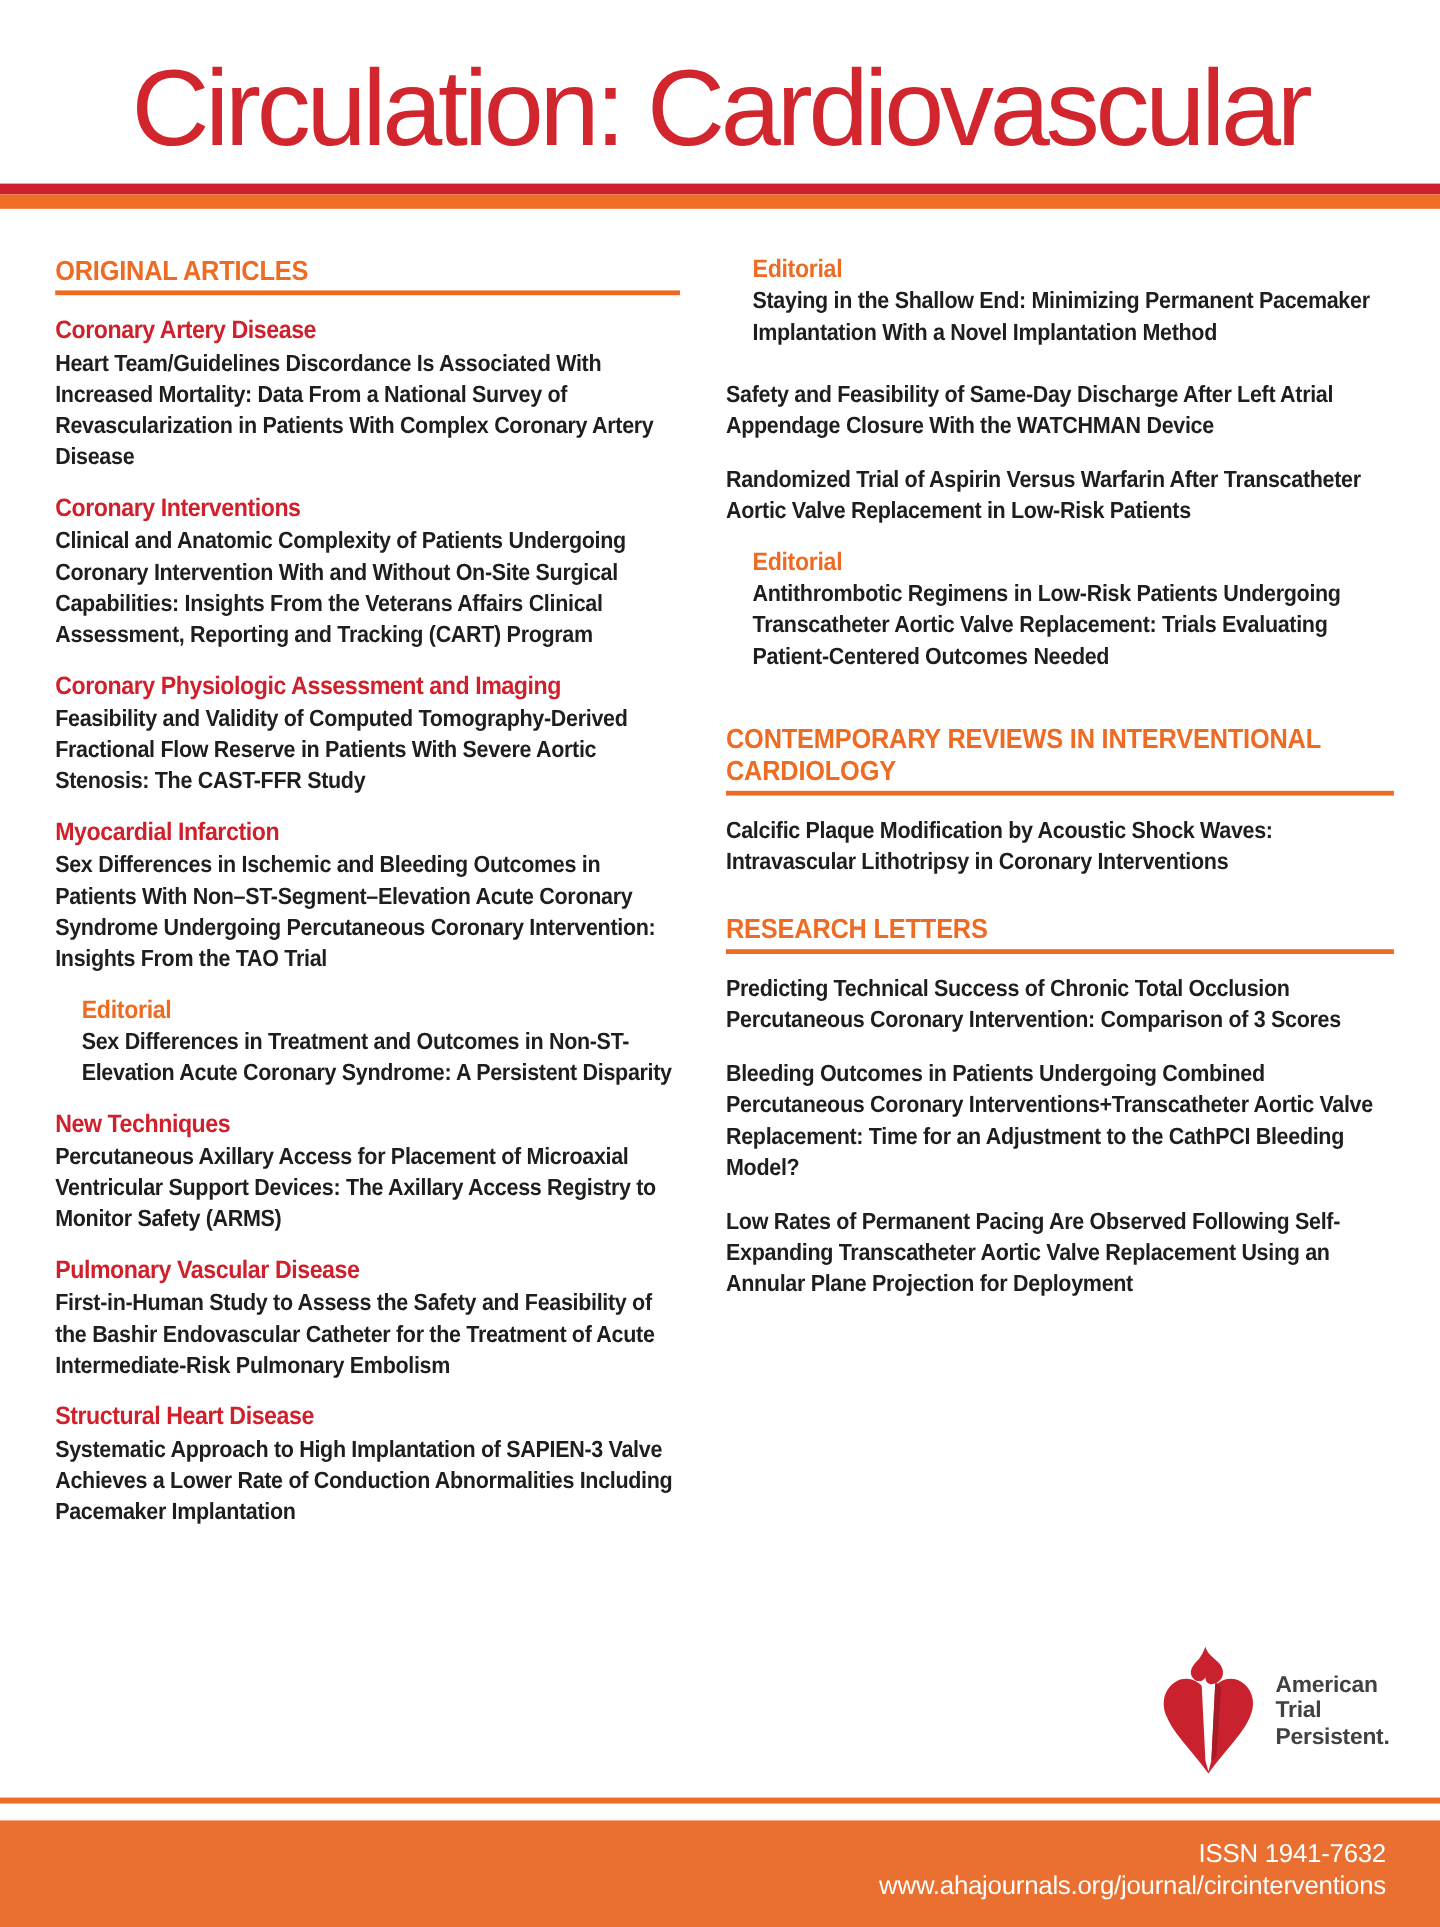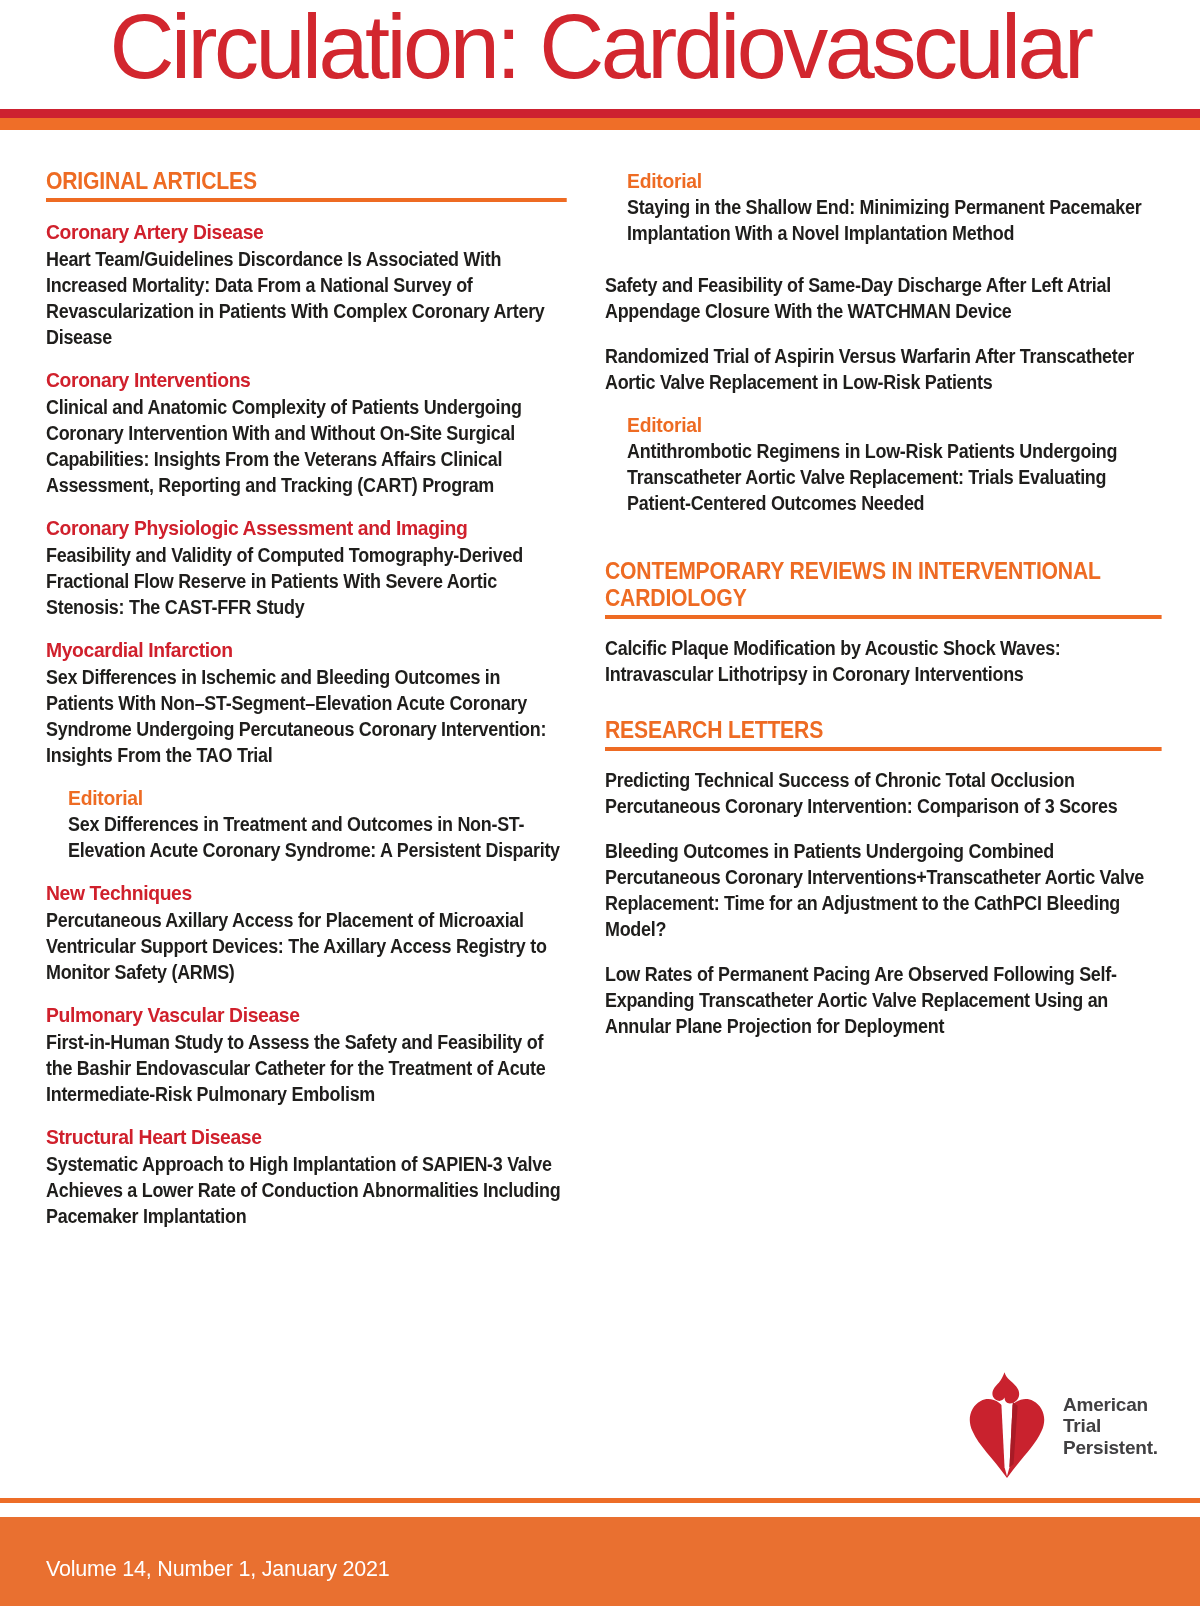--- a/index.html
+++ b/index.html
@@ -7,20 +7,21 @@
     position: relative;
     width: 1200px;
     height: 1606px;
     background: #ffffff;
     overflow: hidden;
     font-family: "Liberation Sans", "DejaVu Sans", sans-serif;
   }
 
   
   .masthead {
+    padding-top: 44px;
     text-align: center;
     color: #d2262e;
     font-size: 90px;
     line-height: 95px;
     font-weight: 400;
     letter-spacing: -3.5px;
   }
   .stripe-red    { height: 9px;  background: #cd2130; margin-top: 14px; }
   .stripe-orange { height: 12px; background: #ef6e28; }
 
@@ -228,16 +229,19 @@
     </svg>
     <div class="aha-text">
       <div>American</div>
       <div>Trial</div>
       <div>Persistent.</div>
     </div>
   </div>
 
   <div class="footer-rule"></div>
   <div class="footer-bar">
-    <div class="footer-left">Volume 14, Number 1, January 2021</div>
+    <div class="footer-right">
+      <div>ISSN 1941-7632</div>
+      <div>www.ahajournals.org/journal/circinterventions</div>
+    </div>
   </div>
 
 </div>
 
 </body></html>

